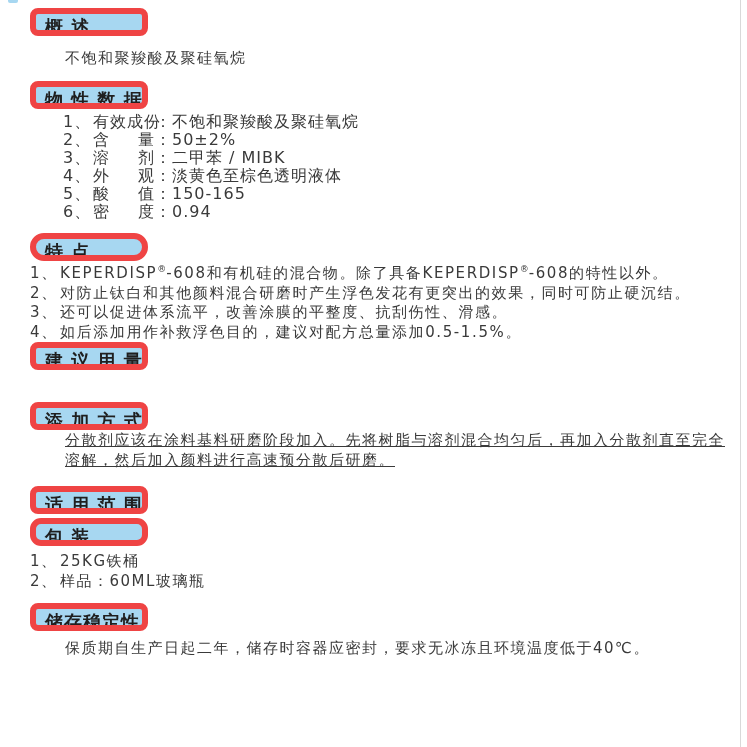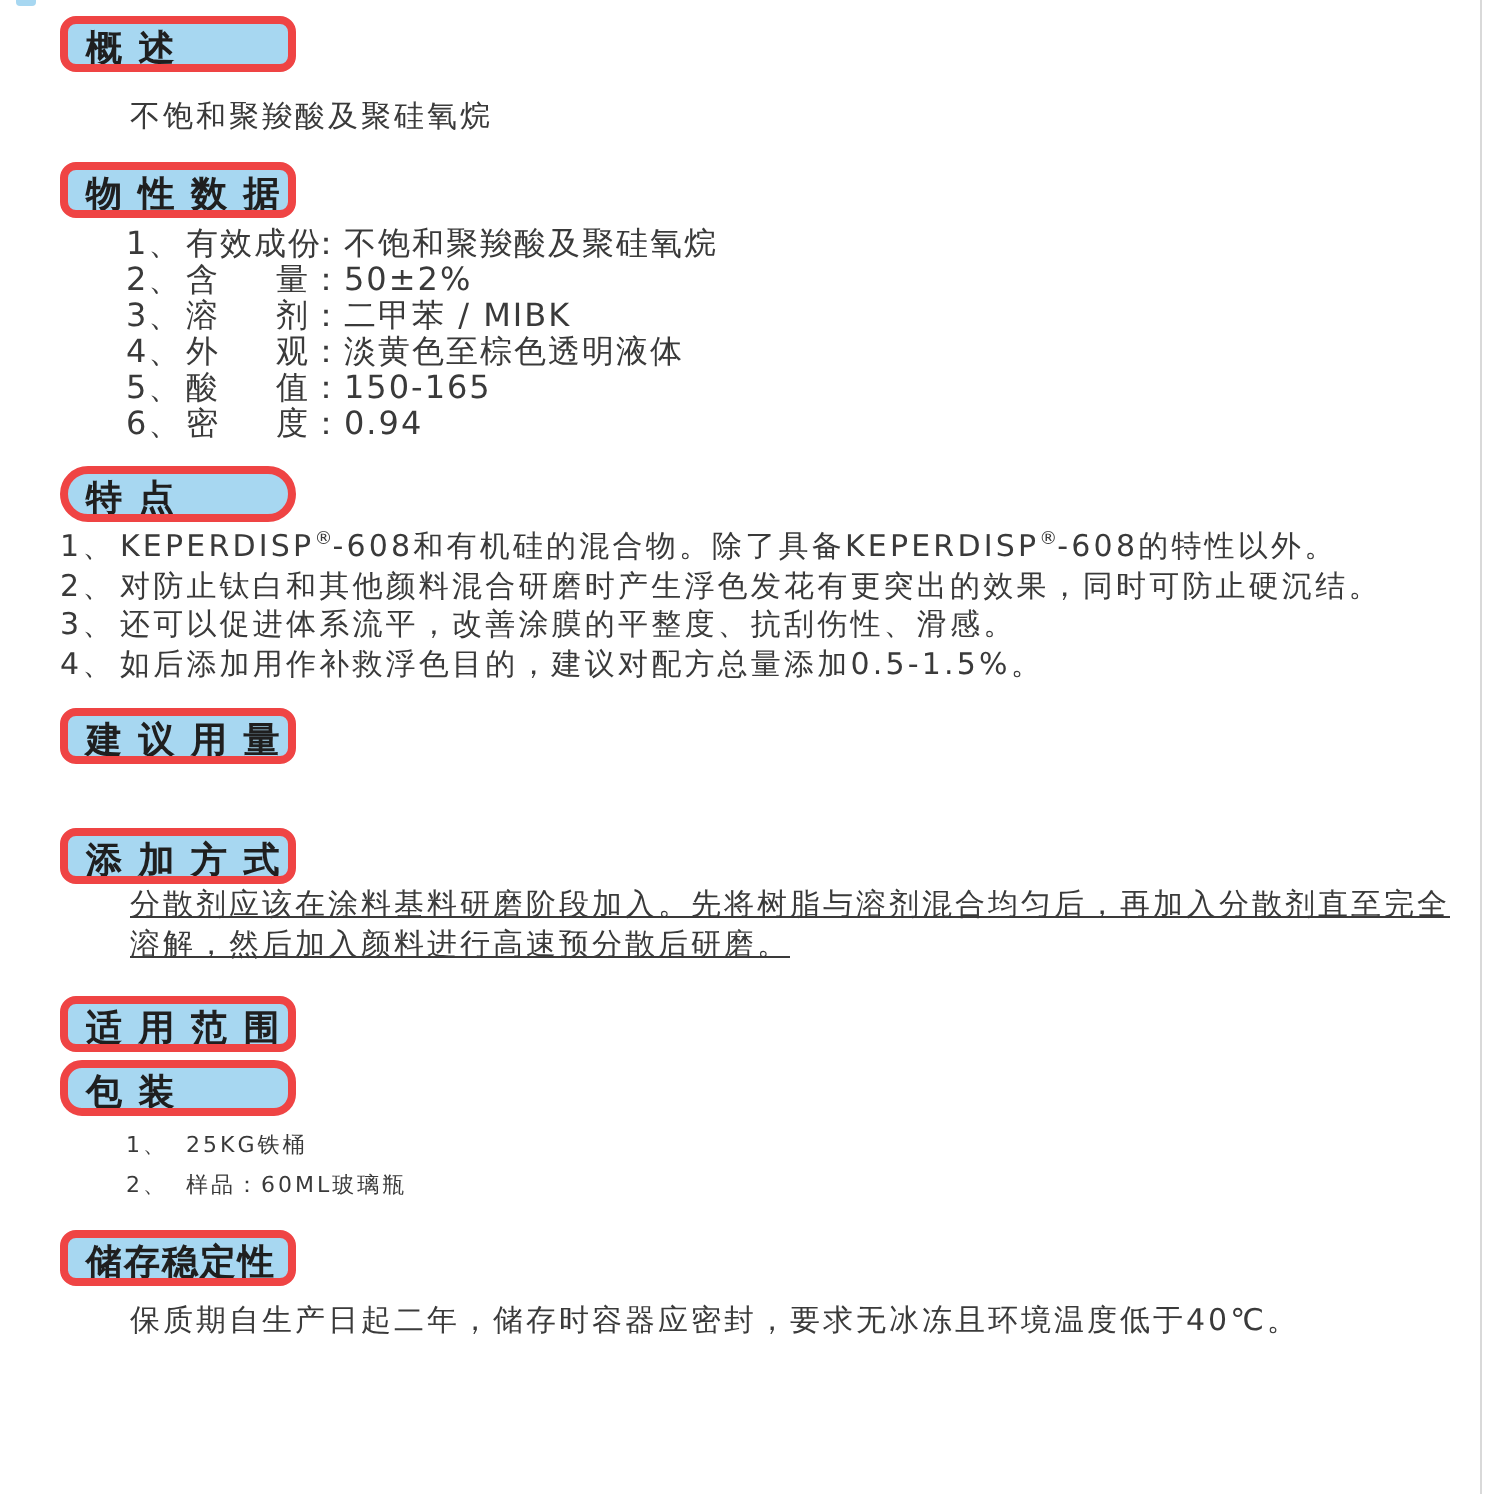--- a/index.html
+++ b/index.html
@@ -18,21 +18,21 @@
   .corner-artifact {
     position: absolute; top: 0; left: 8px; width: 10px; height: 3px;
     background: #a7d7f1; border-radius: 0 0 2px 2px;
   }
   .content { padding: 8px 0 0 30px; }
 
   .badge {
     box-sizing: border-box;
     width: 118px; height: 28px; line-height: 26px;
     background: #a7d7f1;
-    border: 4px solid #ef4444;
+    border: 6px solid #ef4444;
     border-radius: 8px;
     padding-left: 9px;
     font-size: 18px; font-weight: bold; color: #1f1f1f;
     letter-spacing: 1px;
     overflow: hidden; white-space: nowrap;
   }
 
   .body-text {
     margin-left: 35px;
     font-size: 15px;
@@ -50,29 +50,29 @@
     display: inline-block; width: 62px;
     text-align: justify; text-align-last: justify;
   }
 
   .badge-features { margin-top: 12px; border-radius: 14px; }
   .feat-list { margin-top: 3px; }
   .feat-row { font-size: 15px; letter-spacing: 1.6px; line-height: 19.5px; white-space: nowrap; }
   .feat-row .row-num { width: 30px; }
   sup.reg { font-size: 9px; letter-spacing: 0; vertical-align: super; line-height: 0; }
 
-  .badge-dosage { margin-top: 12px; }
+  .badge-dosage { margin-top: 0; }
   .dosage-body { margin-top: 7px; }
   .badge-method { margin-top: 32px; }
   .method-body { margin-top: 0; text-decoration: underline; }
   .badge-scope { margin-top: 16px; }
   .scope-body { margin-top: 7px; }
   .badge-packaging { margin-top: 4px; border-radius: 11px; }
   .pack-list { margin-top: 5px; }
-  .pack-row { margin-left: 33px; font-size: 11px; letter-spacing: 1.5px; line-height: 20px; white-space: nowrap; }
+  .pack-row { font-size: 15px; letter-spacing: 1.5px; line-height: 20px; white-space: nowrap; }
   .badge-storage { margin-top: 12px; }
   .storage-body { margin-top: 7px; }
 </style>
 </head>
 <body>
 
 <div class="page">
   <div class="corner-artifact"></div>
   <div class="right-edge-line"></div>
 

